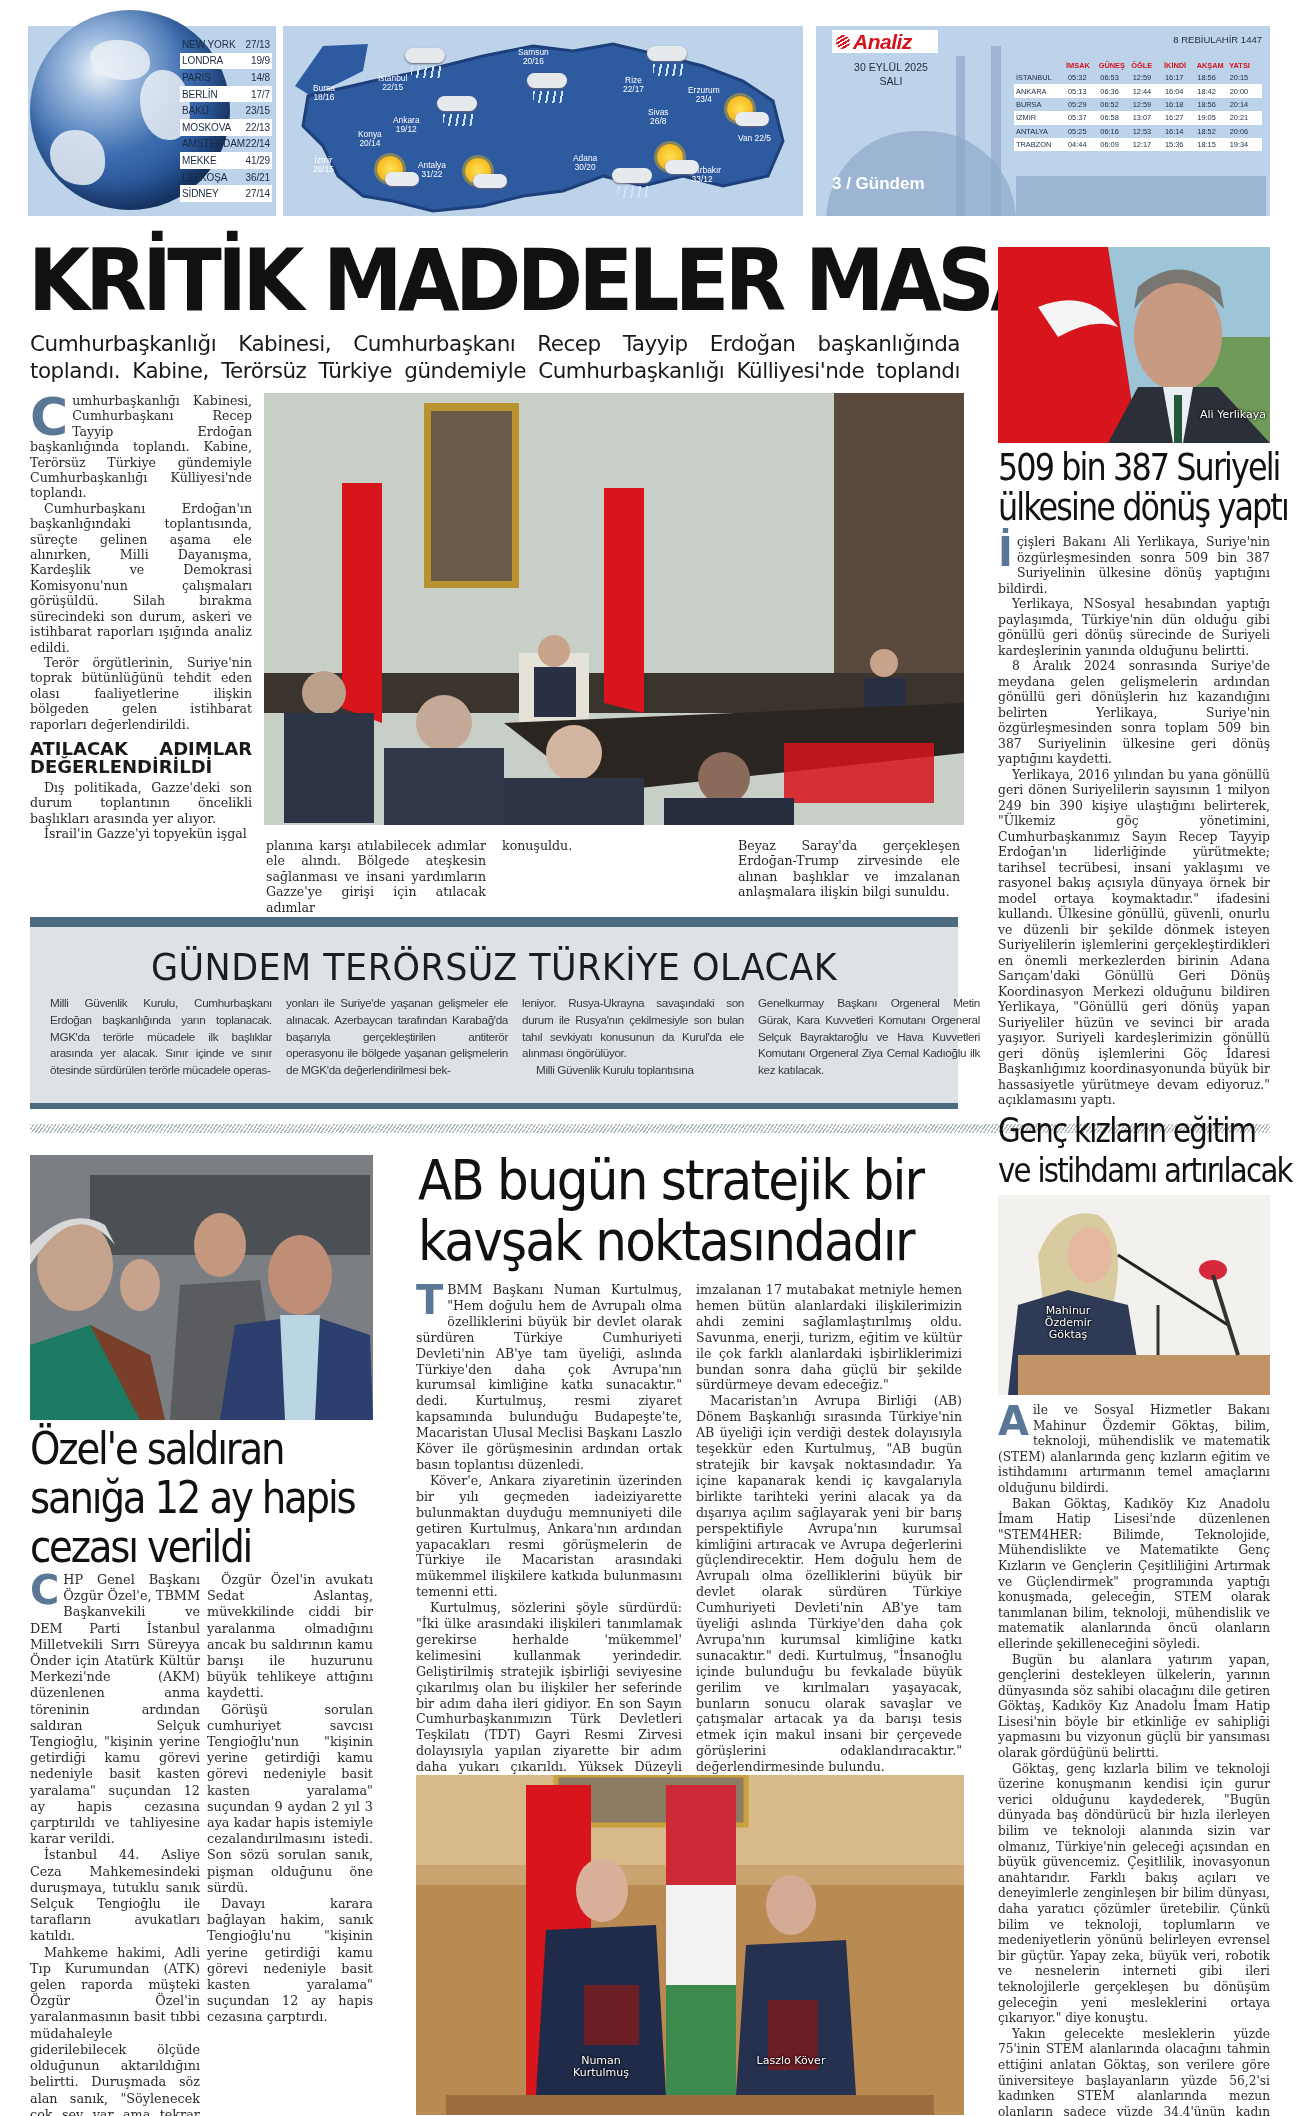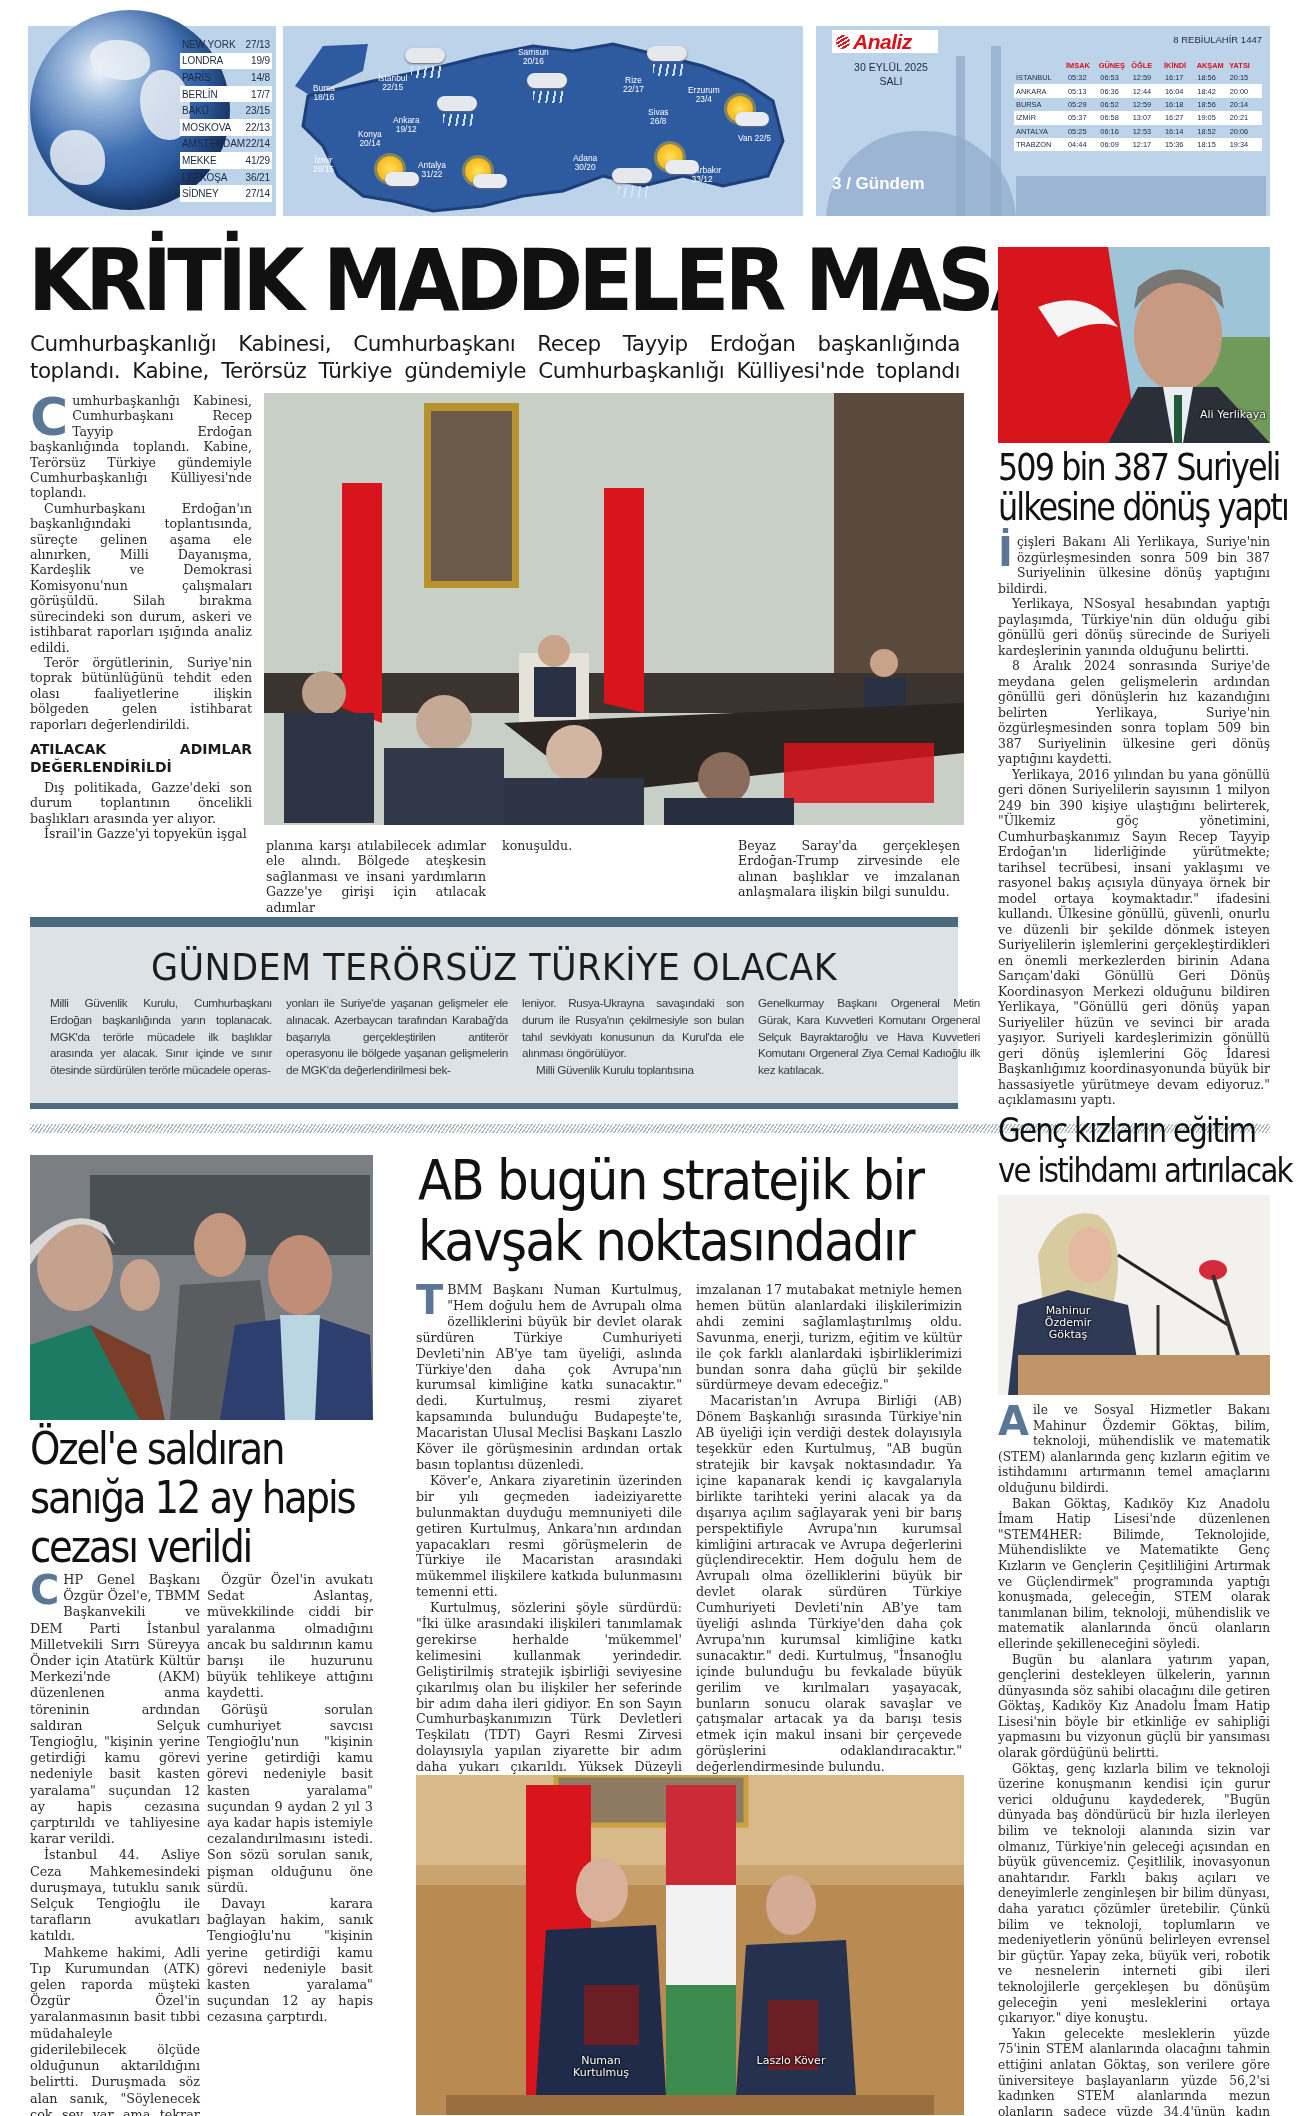--- a/index.html
+++ b/index.html
@@ -30,21 +30,21 @@
 #prayer .pr{display:grid;grid-template-columns:52px repeat(6,1fr);color:#1a2a40;height:13.4px;align-items:center;padding-left:2px}
 #prayer .pr.alt{background:#fff}
 .silhouette{position:absolute;background:#8fa8c8;opacity:.7}
 
 #main-head{left:28px;top:240px;width:930px;font-family:"DejaVu Sans",sans-serif;font-weight:bold;font-size:86px;line-height:80px;letter-spacing:-5px;color:#111;transform:scaleX(.93);transform-origin:left;white-space:nowrap}
 #main-deck{left:30px;top:330px;width:930px;font-family:"DejaVu Sans",sans-serif;font-size:21.5px;line-height:27px;color:#1a1a1a;letter-spacing:-.5px;text-align:justify;text-align-last:justify}
 .col{position:absolute;font-family:"DejaVu Serif",serif;font-size:12.6px;line-height:15.4px;color:#2a2a2a;text-align:justify;hyphens:manual}
 .col p{text-indent:14px}
 .col p.first{text-indent:0}
 .dropcap{float:left;font-family:"DejaVu Sans",sans-serif;font-weight:bold;color:#5a7896;font-size:52px;line-height:44px;margin:2px 4px 0 0}
-.subhead{font-family:"DejaVu Sans",sans-serif;font-weight:bold;font-size:14px;line-height:18px;color:#1a1a1a;margin:8px 0 4px;text-indent:0}
+.subhead{font-family:"DejaVu Sans",sans-serif;font-weight:bold;font-size:18px;line-height:18px;color:#1a1a1a;margin:8px 0 4px;text-indent:0}
 #cabinet-photo{left:264px;top:393px;width:700px;height:432px;overflow:hidden;background:#c9cfc8}
 
 #gundem{left:30px;top:917px;width:928px;height:192px;background:#dde2e6;border-top:10px solid #4c6b7e;border-bottom:6px solid #4c6b7e}
 #gundem-title{position:absolute;left:0;right:0;top:18px;text-align:center;font-family:"DejaVu Sans",sans-serif;font-size:38px;letter-spacing:.5px;color:#1d1d1d;transform:scaleX(.92)}
 .gcol{position:absolute;top:68px;width:112px;font-family:"Liberation Sans",sans-serif;font-size:11.7px;line-height:16.8px;color:#3a3a3a;text-align:justify;letter-spacing:-.35px}
 
 #hatch{left:30px;top:1124px;width:1240px;height:9px;background:repeating-linear-gradient(-55deg,#aab4bb 0 1.2px,transparent 1.2px 3px)}
 
 #yerlikaya-photo{left:998px;top:247px;width:272px;height:196px;overflow:hidden;background:#8fb4c8}
 #r1-head{left:998px;top:448px;width:280px;font-family:"DejaVu Sans",sans-serif;font-size:37px;line-height:40px;letter-spacing:-2.2px;color:#111;transform:scaleX(.86);transform-origin:left;white-space:nowrap}

